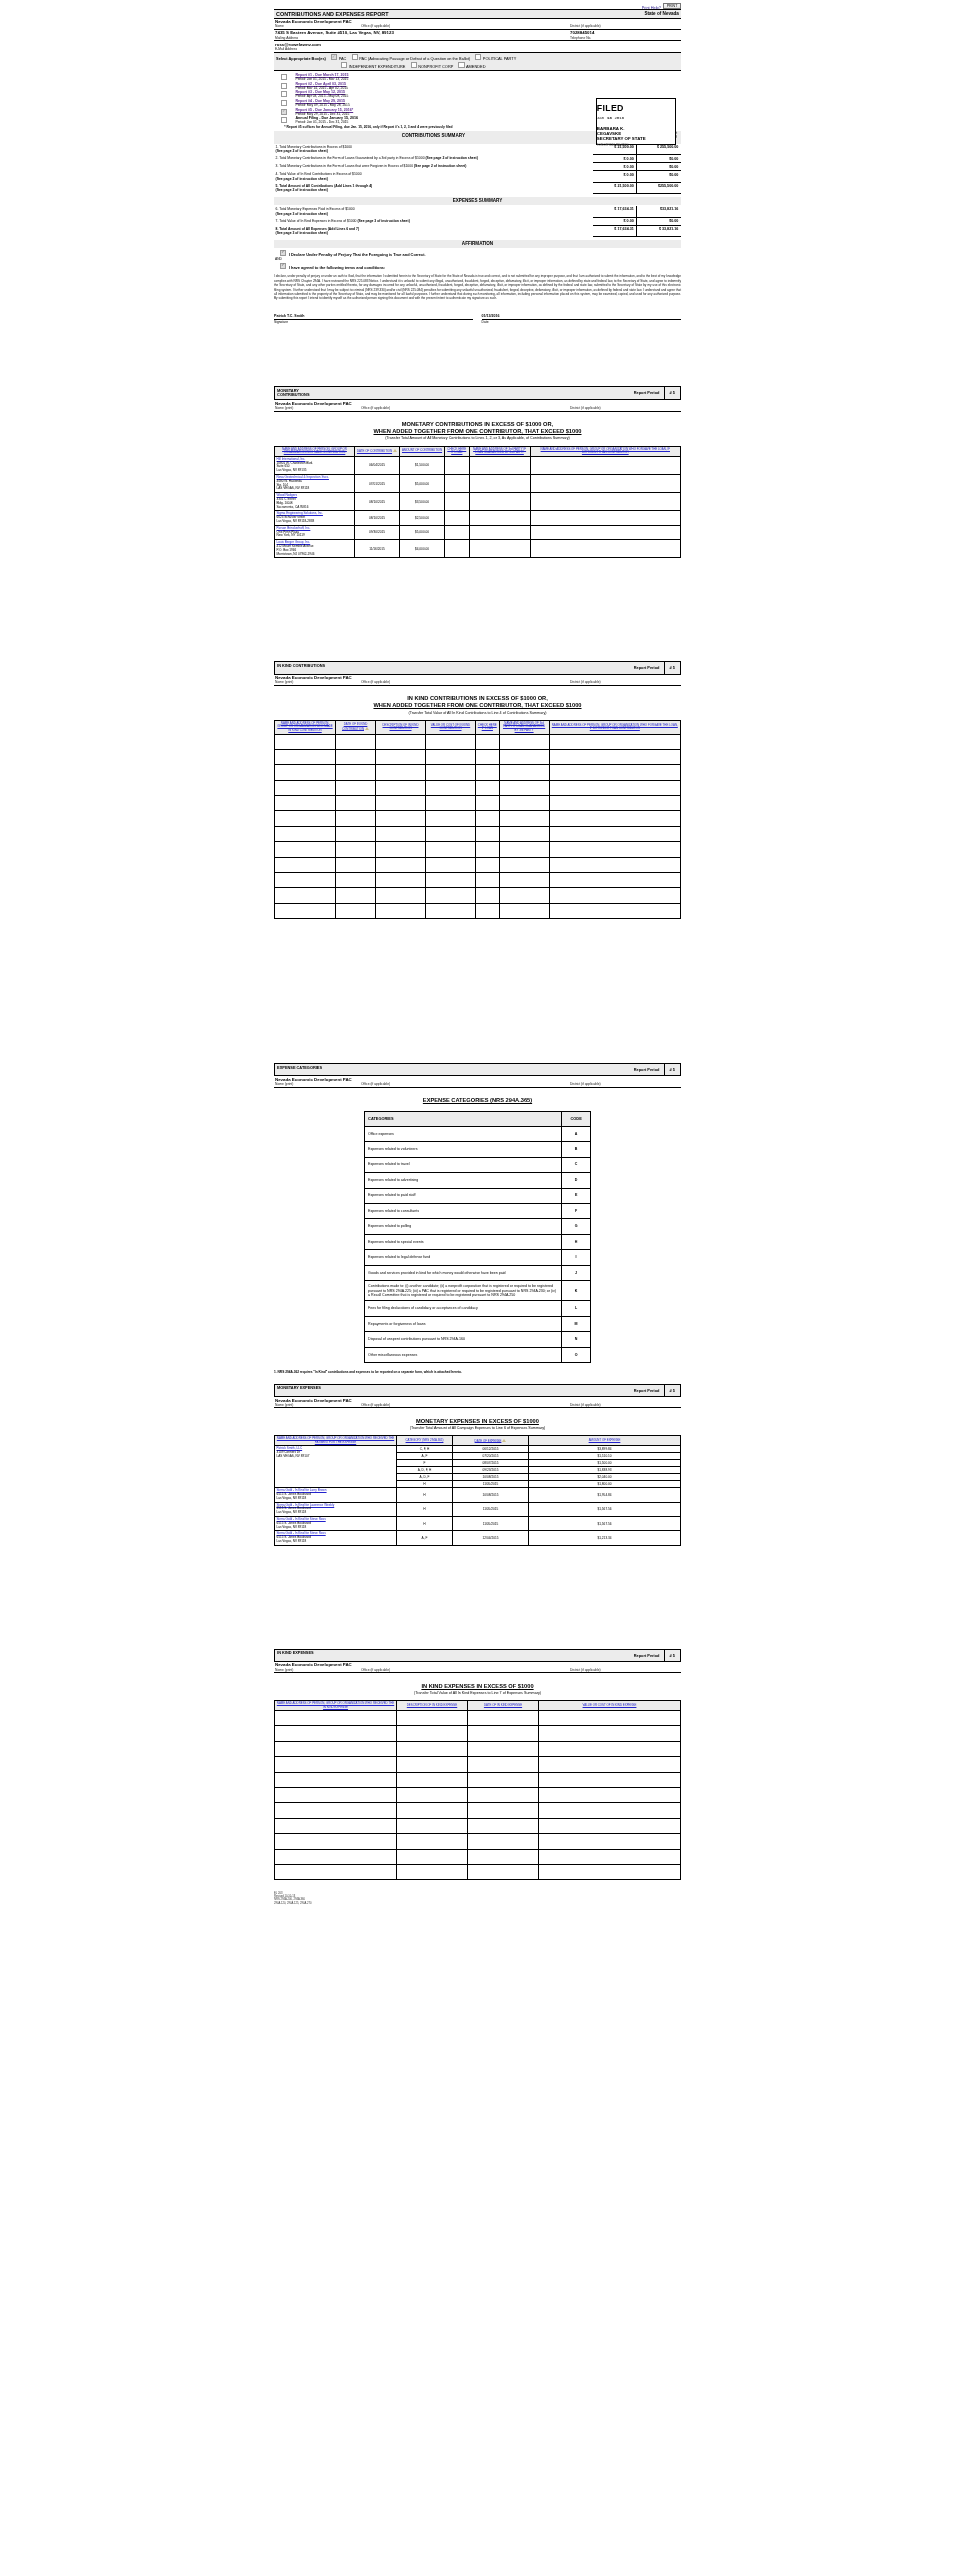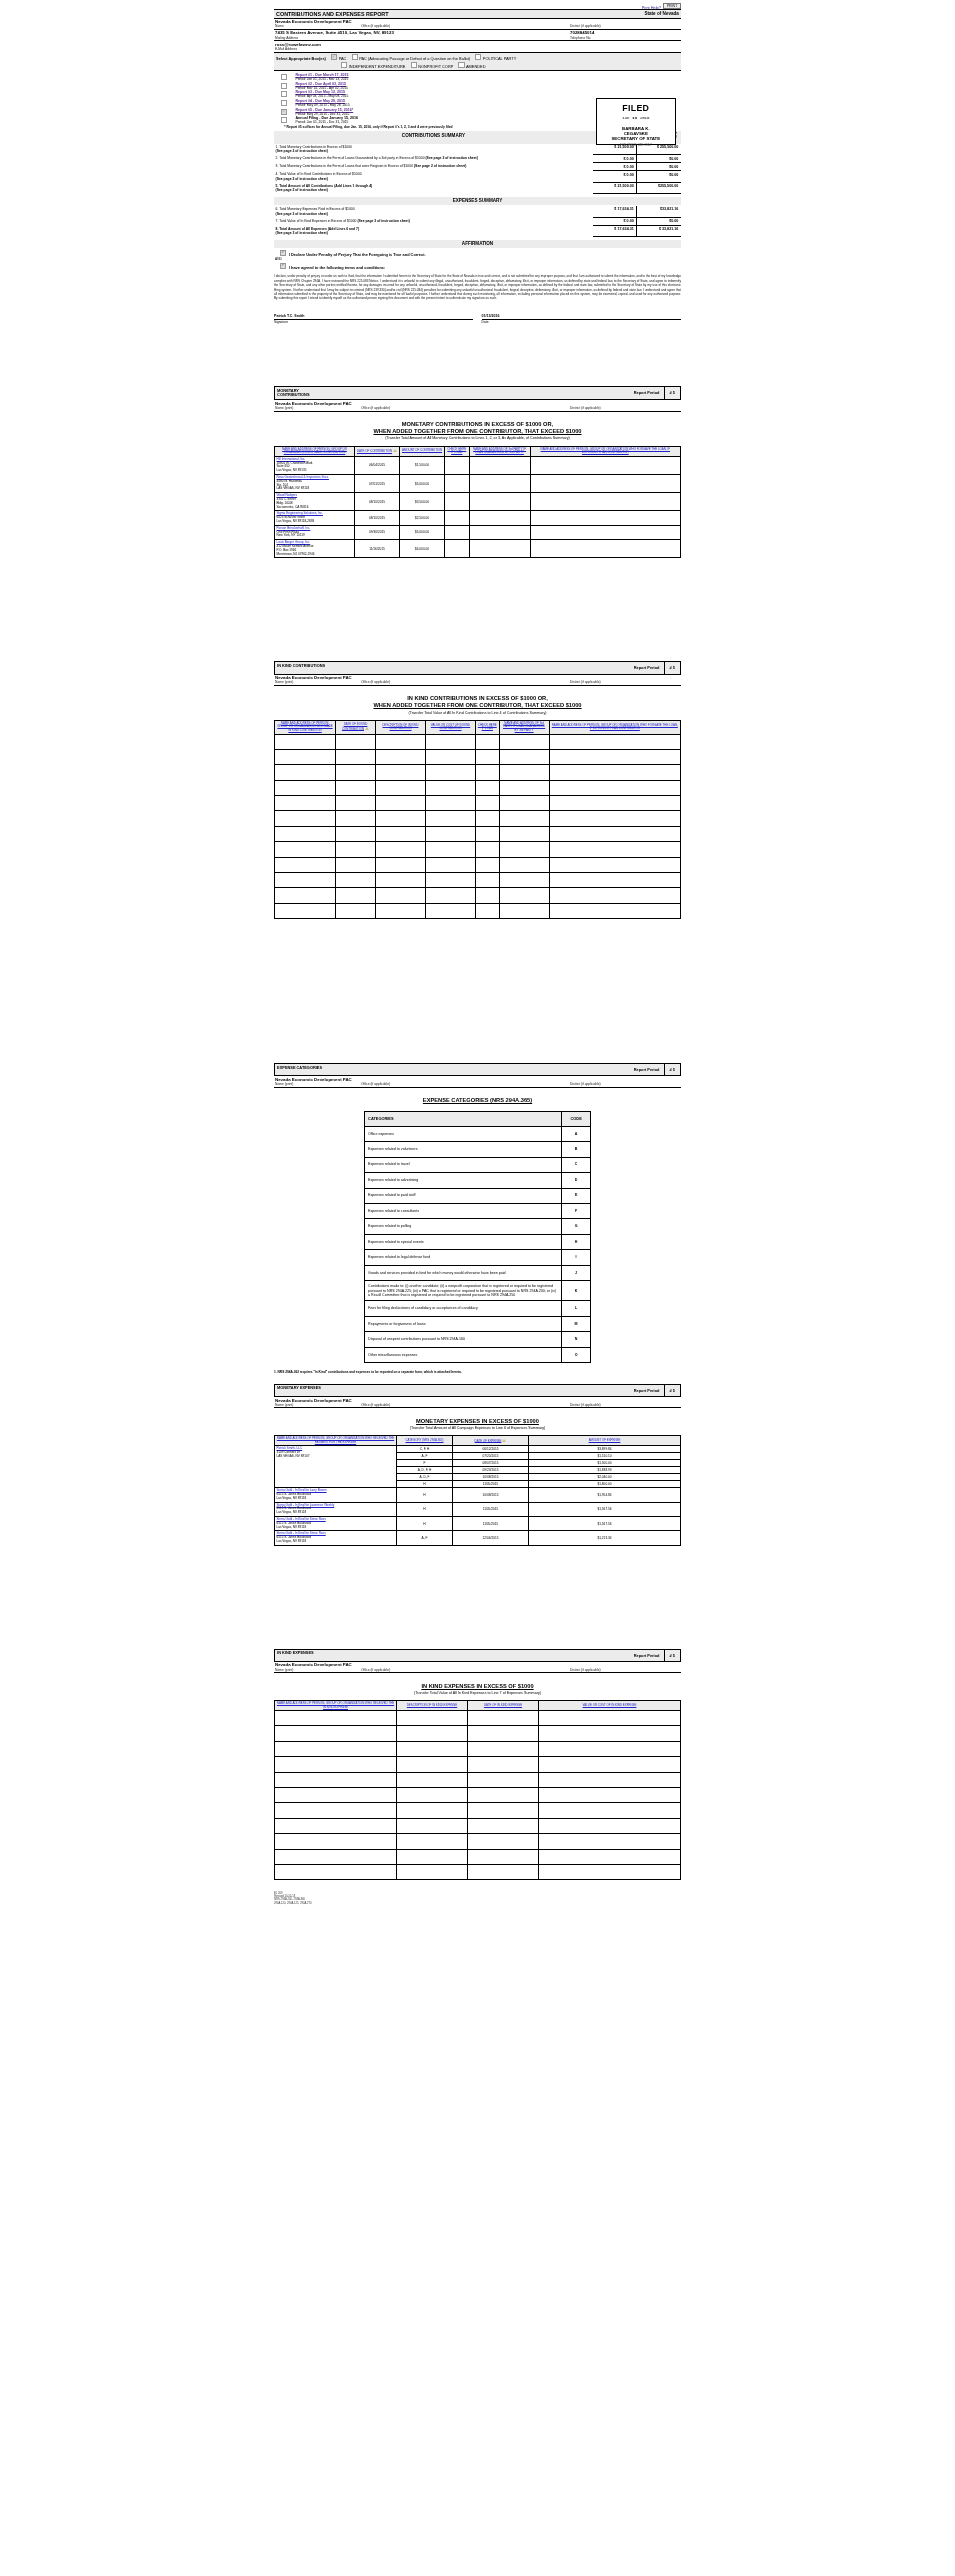--- a/index.html
+++ b/index.html
@@ -136,21 +136,21 @@
   .rep-note { font-size: 3.3px; font-weight: bold; padding-left: 10.3px; margin-top: 1px; }
 
   
   .filed {
     position: absolute;
     right: 5.2px;
     top: 89px;
     width: 78px;
     height: 45px;
     border: 0.5px solid #000;
-    text-align: center;
+    text-align: left;
     background: #fff;
   }
   .filed .f1 { font-size: 8.8px; font-weight: bold; margin-top: 4.6px; letter-spacing: 0.3px;}
   .filed .f2 { font-family: "Liberation Mono", monospace; font-size: 4.1px; margin-top: 2.1px; }
   .filed .f2 b { font-size: 4.4px; }
   .filed .f3 { font-size: 4.4px; font-weight: bold; margin-top: 5.2px; line-height: 5.2px; }
   .filed .f4 { font-size: 2.8px; color: #444; margin-top: 2.1px; }
 
   
   table.sum { width: 100%; border-collapse: collapse; margin-top: 1px; }

